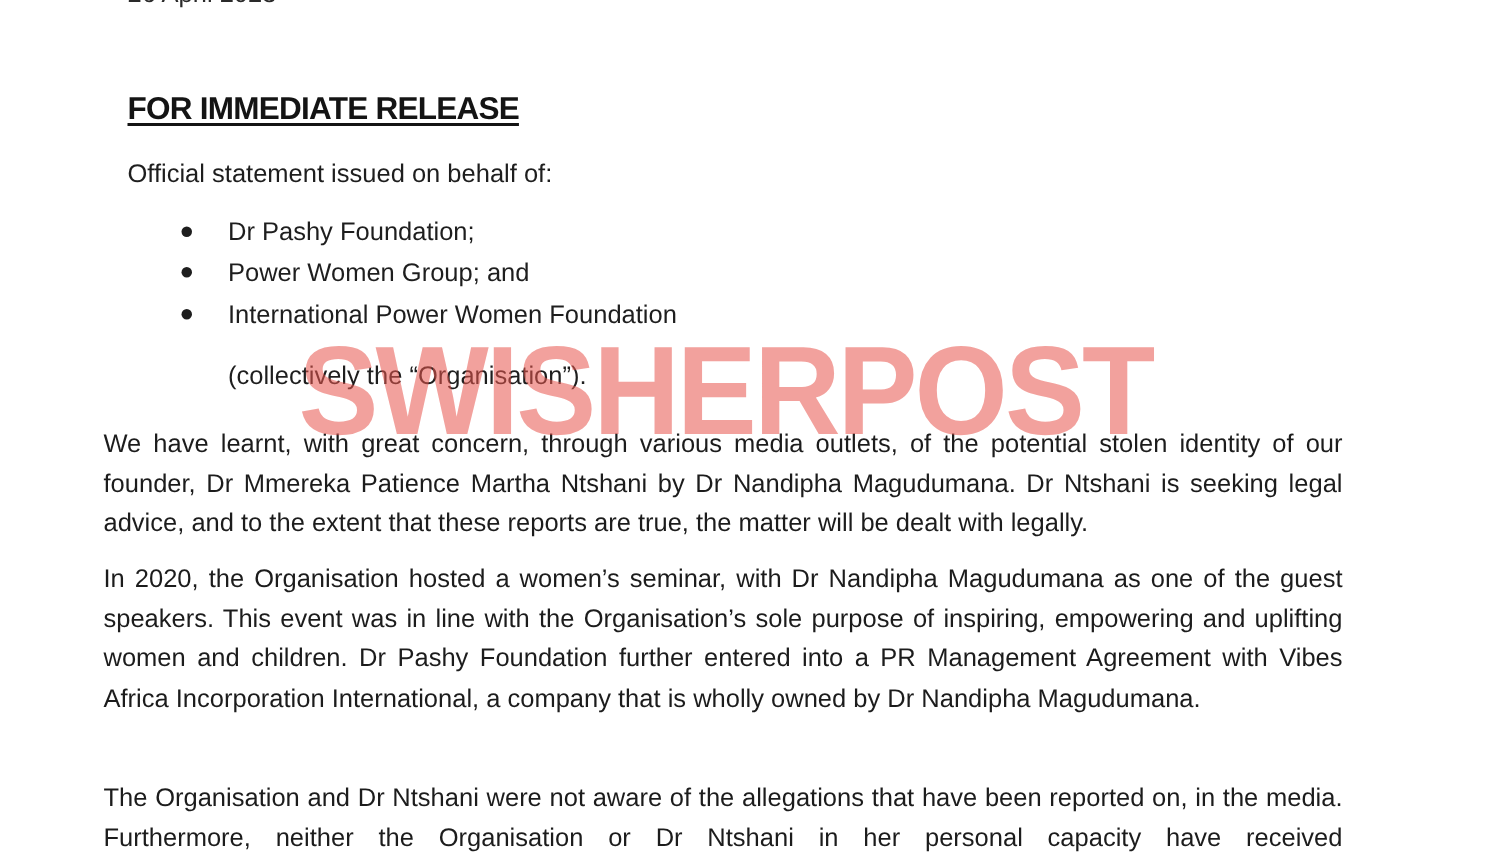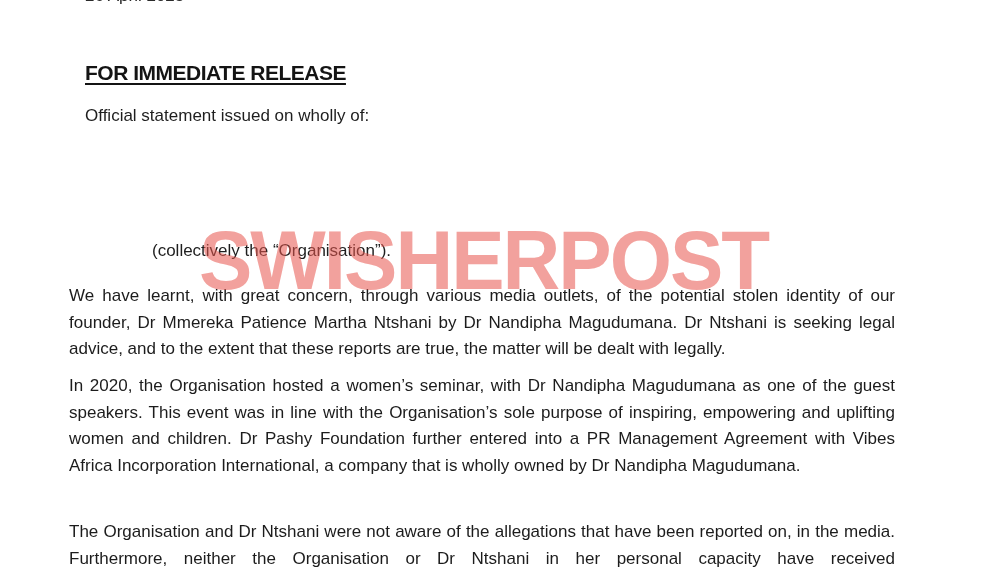--- a/index.html
+++ b/index.html
@@ -72,22 +72,36 @@
 </style>
 </head>
 <body>
 
 <div class="doc">
 
   <div class="date-line">26 April 2023</div>
 
   <div class="heading">FOR IMMEDIATE RELEASE</div>
 
-  <div class="intro">Official statement issued on wholly of:</div>
+  <div class="intro">Official statement issued on behalf of:</div>
 
+  <ul class="bullets">
+    <li>
+      <span class="b-dot"></span>
+      <span>Dr Pashy Foundation;</span>
+    </li>
+    <li>
+      <span class="b-dot"></span>
+      <span>Power Women Group; and</span>
+    </li>
+    <li>
+      <span class="b-dot"></span>
+      <span>International Power Women Foundation</span>
+    </li>
+  </ul>
 
   <div class="collective">(collectively the “Organisation”).</div>
 
   <p class="para p1">We have learnt, with great concern, through various media outlets, of the potential stolen identity of our founder, Dr Mmereka Patience Martha Ntshani by Dr Nandipha Magudumana. Dr Ntshani is seeking legal advice, and to the extent that these reports are true, the matter will be dealt with legally.</p>
 
   <p class="para p2">In 2020, the Organisation hosted a women’s seminar, with Dr Nandipha Magudumana as one of the guest speakers. This event was in line with the Organisation’s sole purpose of inspiring, empowering and uplifting women and children. Dr Pashy Foundation further entered into a PR Management Agreement with Vibes Africa Incorporation International, a company that is wholly owned by Dr Nandipha Magudumana.</p>
 
   <p class="para p3">The Organisation and Dr Ntshani were not aware of the allegations that have been reported on, in the media. Furthermore,  neither the Organisation or Dr Ntshani in her personal capacity have received</p>
 
   <div class="watermark" style="color: rgb(232, 86, 78);">SWISHERPOST</div>

